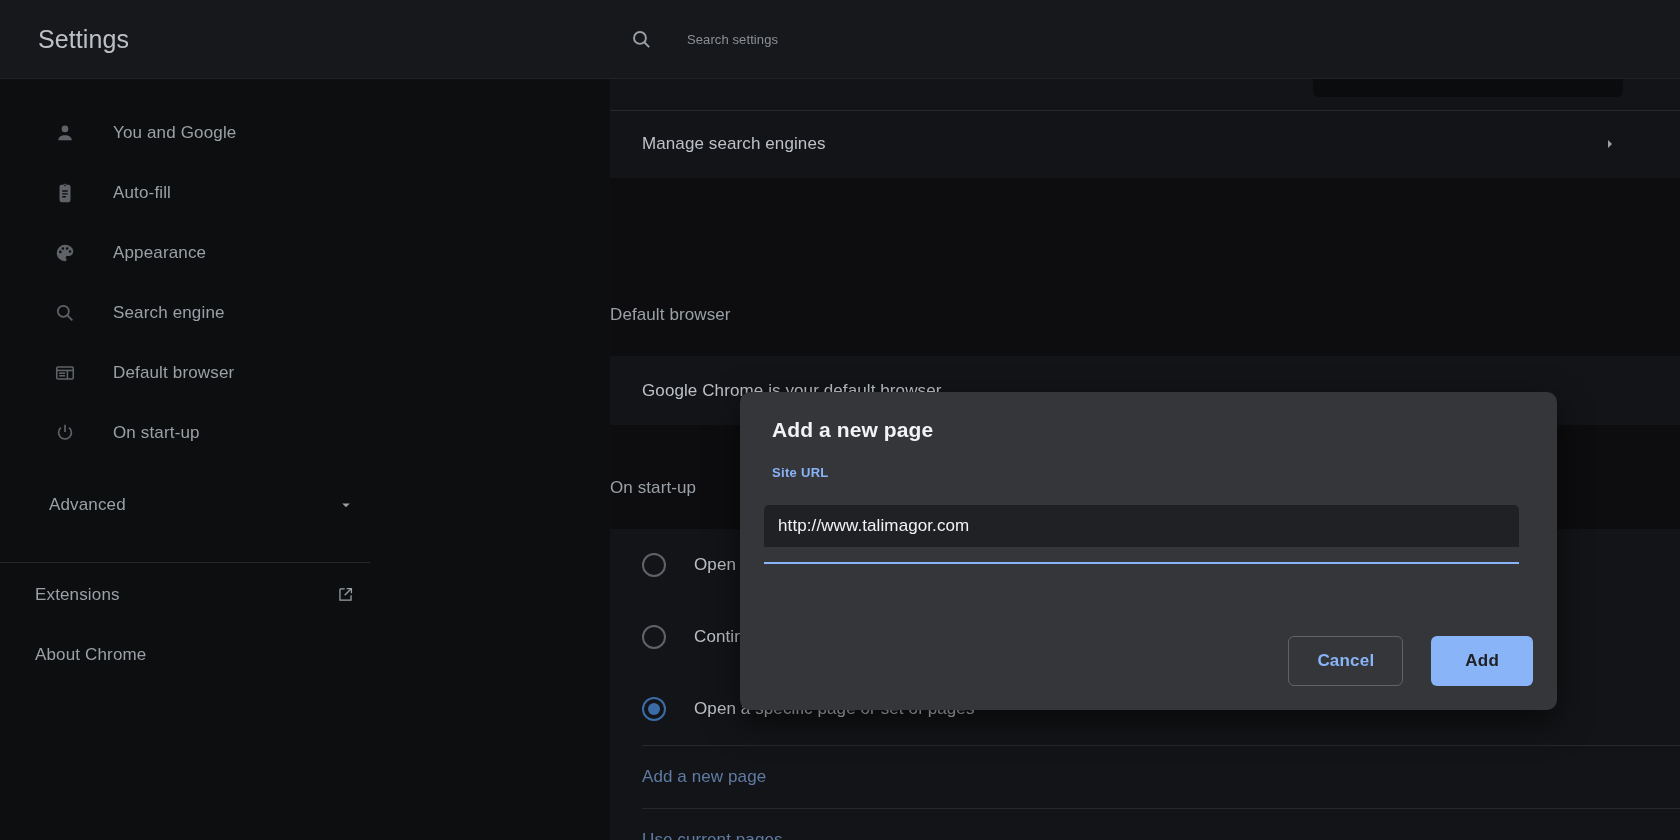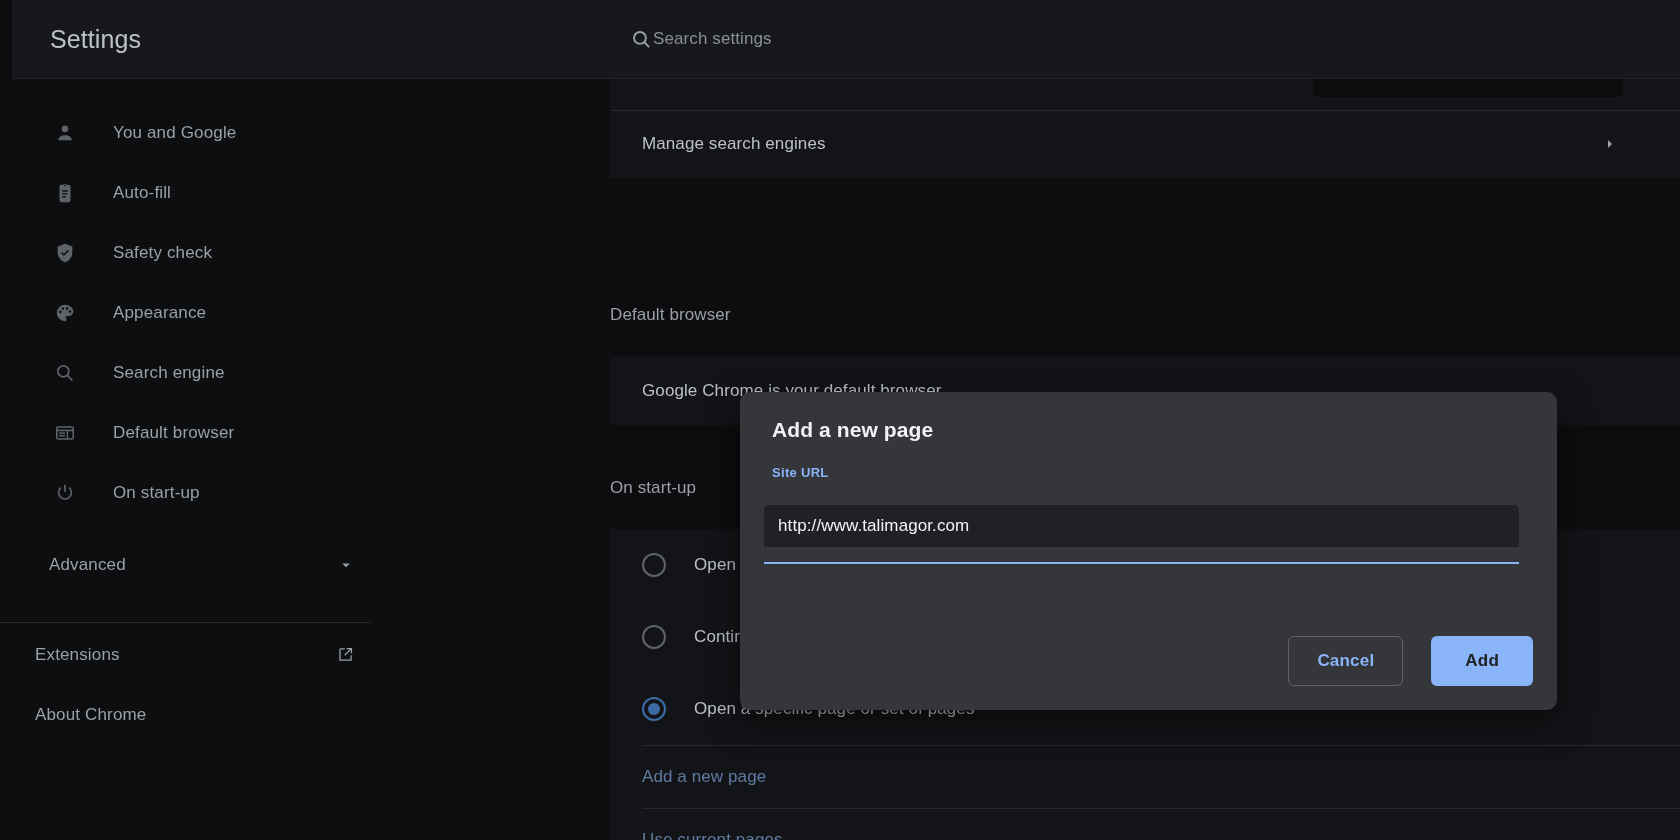--- a/index.html
+++ b/index.html
@@ -26,21 +26,20 @@
     background: #0d0e10;
   }
 
   #sidebar-header {
     height: 79px;
     background: #17181b;
     display: flex;
     align-items: center;
     padding-left: 38px;
     border-bottom: 1px solid #202124;
-    margin-left: 12px;
   }
 
   #sidebar-title {
     font-size: 25px;
     color: #bdc1c6;
     font-weight: 400;
     letter-spacing: .1px;
   }
 
   #sidebar-nav {
@@ -140,22 +139,23 @@
     width: 100%;
     height: 100%;
     padding-left: 20px;
   }
   #search-icon svg { display:block; fill:none; stroke:#9aa0a6; stroke-width:2; }
   #search-input {
     background: transparent;
     border: none;
     outline: none;
     color: #9aa0a6;
-    font-size: 17px;
+    font-size: 13px;
     font-family: "Liberation Sans", sans-serif;
+    margin-left: 34px;
     width: 520px;
     letter-spacing: .1px;
   }
   #search-input::placeholder { color: #8b9096; }
 
   #content {
     position: relative;
     height: 761px;
     overflow: hidden;
   }
@@ -396,29 +396,20 @@
 
     <div class="nav-item">
       <span class="nav-icon">
         <svg width="22" height="22" viewBox="0 0 24 24">
             <path d="M16 3h-2.2a2 2 0 0 0-3.6 0H8a2 2 0 0 0-2 2v15a2 2 0 0 0 2 2h8a2 2 0 0 0 2-2V5a2 2 0 0 0-2-2zm-4-.2a.9.9 0 1 1 0 1.8.9.9 0 0 1 0-1.8zM9 9h6v1.5H9zm0 3.2h6v1.5H9zm0 3.2h4v1.5H9z"></path>
           </svg>
       </span>
       <span class="nav-label">Auto-fill</span>
     </div>
 
-    <div class="nav-item">
-      <span class="nav-icon">
-        <svg width="22" height="22" viewBox="0 0 24 24">
-            <path d="M12 2 4 5v6.2c0 5 3.4 9.6 8 10.8 4.6-1.2 8-5.8 8-10.8V5z"></path>
-            <path d="M10.8 15.4 7.6 12.2l1.3-1.3 1.9 1.9 4.3-4.3 1.3 1.3z" fill="#131417"></path>
-          </svg>
-      </span>
-      <span class="nav-label">Safety check</span>
-    </div>
 
 
     <div class="nav-item">
       <span class="nav-icon">
         <svg width="22" height="22" viewBox="0 0 24 24">
             <path d="M12 3a9 9 0 0 0 0 18c1 0 1.7-.8 1.7-1.7 0-.5-.2-.9-.5-1.2-.3-.3-.5-.7-.5-1.1 0-.9.8-1.7 1.7-1.7H16a5 5 0 0 0 5-5c0-4-4-7.3-9-7.3zM6.9 12.2a1.4 1.4 0 1 1 0-2.8 1.4 1.4 0 0 1 0 2.8zm2.8-3.8a1.4 1.4 0 1 1 0-2.8 1.4 1.4 0 0 1 0 2.8zm4.6 0a1.4 1.4 0 1 1 0-2.8 1.4 1.4 0 0 1 0 2.8zm3.2 3.3a1.4 1.4 0 1 1 0-2.8 1.4 1.4 0 0 1 0 2.8z"></path>
           </svg>
       </span>
       <span class="nav-label">Appearance</span>
     </div>

